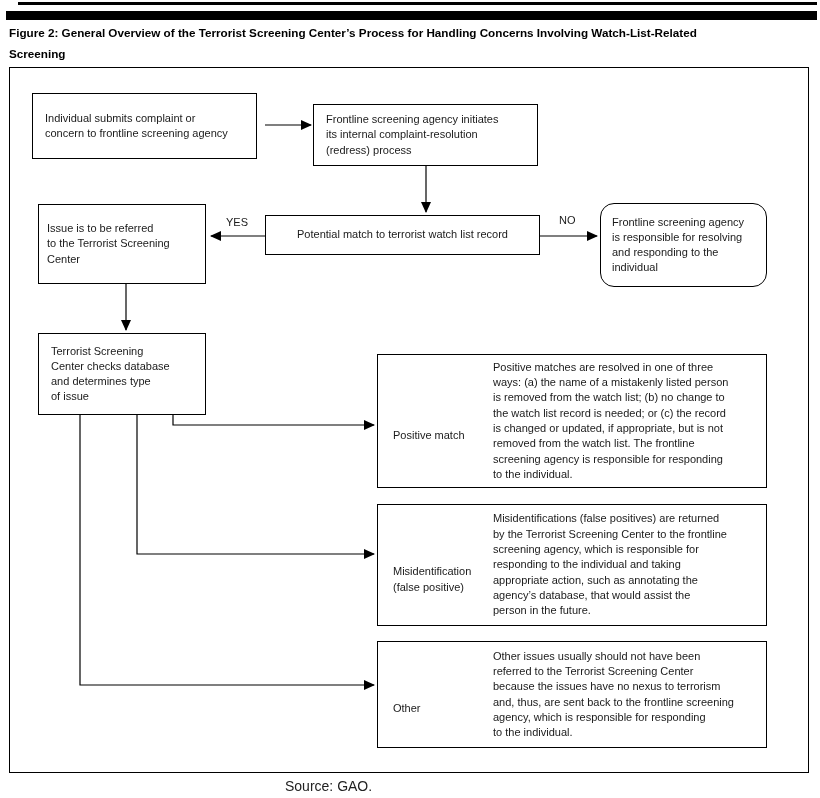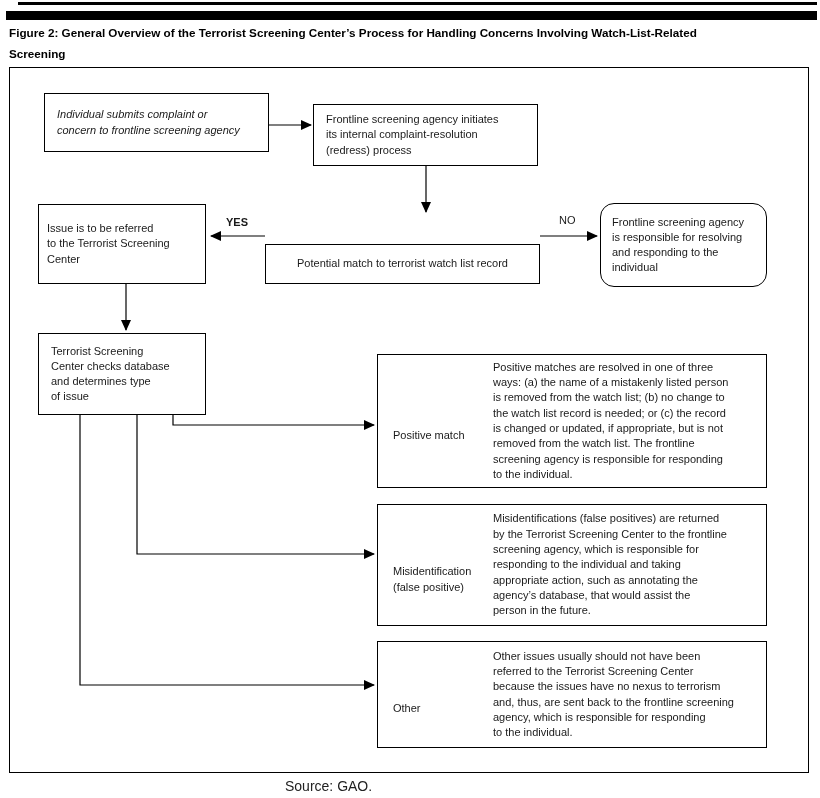--- a/index.html
+++ b/index.html
@@ -15,21 +15,21 @@
     white-space:pre-line;
   }
   .frame{position:absolute;left:9px;top:67px;width:798px;height:704px;border:1px solid #000;background:#fff;}
   .arrows{position:absolute;left:0;top:0;width:820px;height:798px;pointer-events:none;}
   .node{
     position:absolute;box-sizing:border-box;border:1px solid #000;background:#fff;
     display:flex;align-items:center;
     font-size:11px;line-height:15.2px;white-space:pre-line;
     padding-left:12px;padding-right:4px;
   }
-  .node.center{justify-content:center;text-align:center;padding-left:4px;margin-top:29px;}
+  .node.center{justify-content:center;text-align:center;padding-left:4px;}
   .node.pad16{padding-left:8px;}
   .node.pad20{}
   .branch{position:absolute;font-size:11px;color:#1a1a1a;}
   .outcome{
     position:absolute;box-sizing:border-box;border:1px solid #000;background:#fff;
     display:flex;align-items:center;
     font-size:11px;line-height:15.3px;
   }
   .outcome-label{width:100px;margin-left:15px;flex:0 0 auto;white-space:pre-line;margin-top:29px;}
   .outcome-desc{width:268px;flex:0 0 auto;white-space:pre-line;}
@@ -59,30 +59,30 @@
       <path d="M426,154 L426,212" marker-end="url(#ah)"></path>
       <path d="M265,236 L211,236" marker-end="url(#ah)"></path>
       <path d="M540,236 L597,236" marker-end="url(#ah)"></path>
       <path d="M126,284 L126,330 " marker-end="url(#ah)"></path>
       <path d="M173,415 L173,425 L374,425" marker-end="url(#ah)"></path>
       <path d="M137,415 L137,554 L374,554" marker-end="url(#ah)"></path>
       <path d="M80,415 L80,685 L374,685" marker-end="url(#ah)"></path>
     </g>
   </svg>
 
-  <div class="node" style="left:44px;top:93px;width:225px;height:59px;font-style:italic;">Individual submits complaint or
+  <div class="node" style="left:32px;top:93px;width:225px;height:66px;">Individual submits complaint or
 concern to frontline screening agency</div>
 
   <div class="node" style="left:313px;top:104px;width:225px;height:62px;">Frontline screening agency initiates
 its internal complaint-resolution
 (redress) process</div>
 
   <div class="node center" style="left:265px;top:215px;width:275px;height:40px;">Potential match to terrorist watch list record</div>
 
-  <span class="branch" style="left:226px;top:216px;font-weight:bold;">YES</span>
+  <span class="branch" style="left:226px;top:216px;">YES</span>
 
   <span class="branch" style="left:551px;top:214px;margin-left:8px;">NO</span>
 
   <div class="node pad16" style="left:38px;top:204px;width:168px;height:80px;">Issue is to be referred
 to the Terrorist Screening
 Center</div>
 
   <div class="node" style="left:600px;top:203px;width:167px;height:84px;padding-left:11px;border-radius:14px;">Frontline screening agency
 is responsible for resolving
 and responding to the

